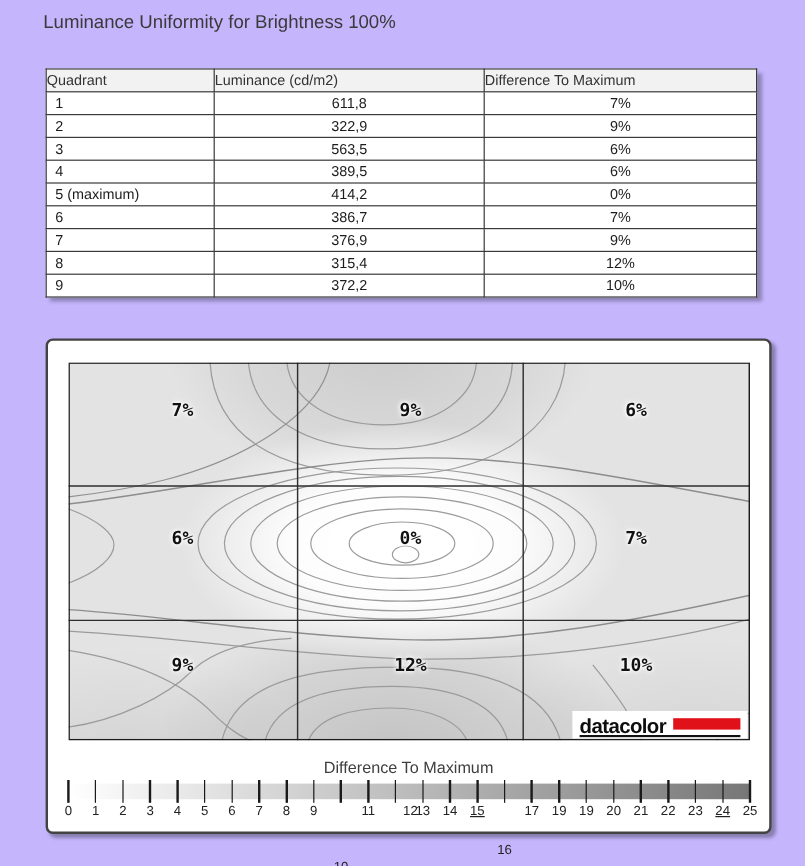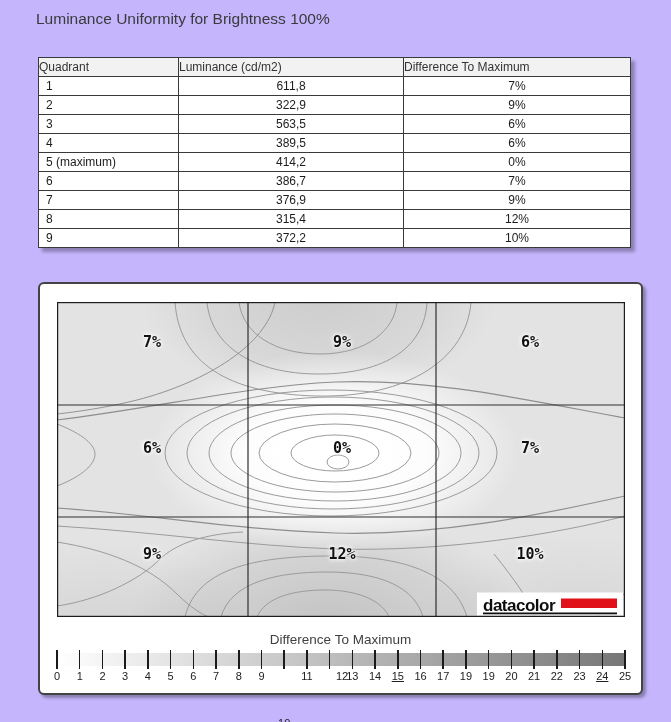--- a/index.html
+++ b/index.html
@@ -233,21 +233,21 @@
         <div class="ticknum" style="left: 249.92px;">11</div>
         <div class="tick" style="left: 271.89px;"></div>
         <div class="ticknum" style="left: 285px; text-align: center;">12</div>
         <div class="tick" style="left: 294.61px;"></div>
         <div class="ticknum" style="left: 295.36px;">13</div>
         <div class="tick" style="left: 317.33px;"></div>
         <div class="ticknum" style="left: 318.08px;">14</div>
         <div class="tick" style="left: 340.05px;"></div>
         <div class="ticknum" style="left: 340.8px; text-decoration: underline;">15</div>
         <div class="tick" style="left: 362.77px;"></div>
-        <div class="ticknum" style="left: 363.52px;">16</div>
+        <div class="ticknum" style="left: 363.52px; margin-top: 33px;">16</div>
         <div class="tick" style="left: 385.49px;"></div>
         <div class="ticknum" style="left: 386.24px;">17</div>
         <div class="tick" style="left: 408.21px;"></div>
         <div class="ticknum" style="left: 408.96px;">19</div>
         <div class="tick" style="left: 430.93px;"></div>
         <div class="ticknum" style="left: 431.68px;">19</div>
         <div class="tick" style="left: 453.65px;"></div>
         <div class="ticknum" style="left: 454.4px;">20</div>
         <div class="tick" style="left: 476.37px;"></div>
         <div class="ticknum" style="left: 477.12px;">21</div>

